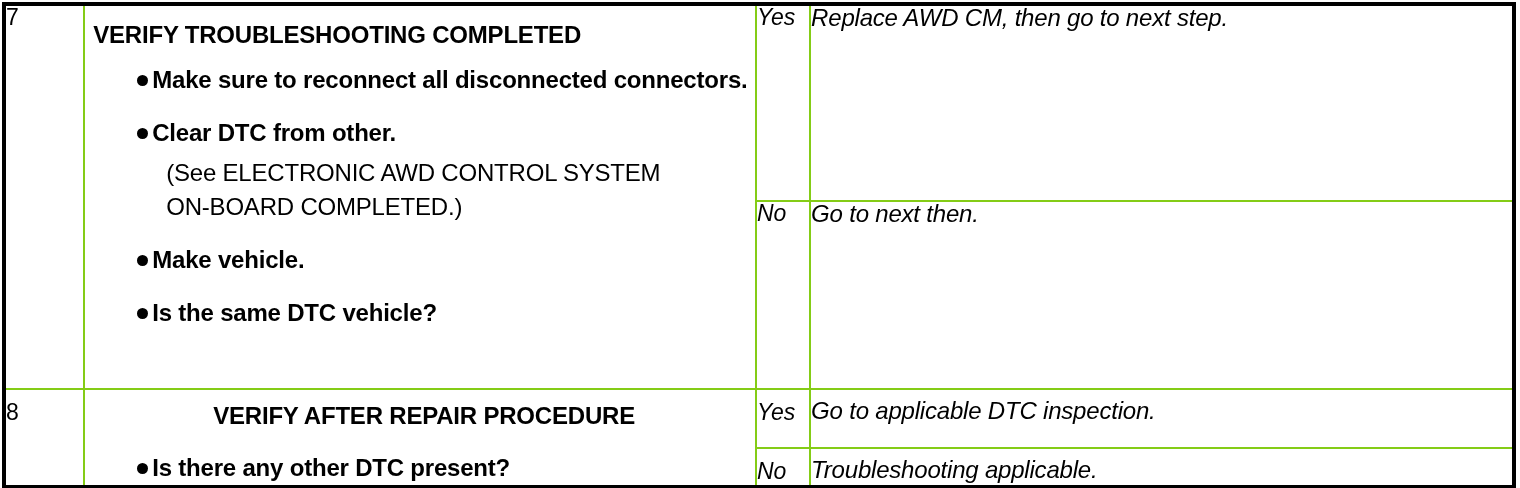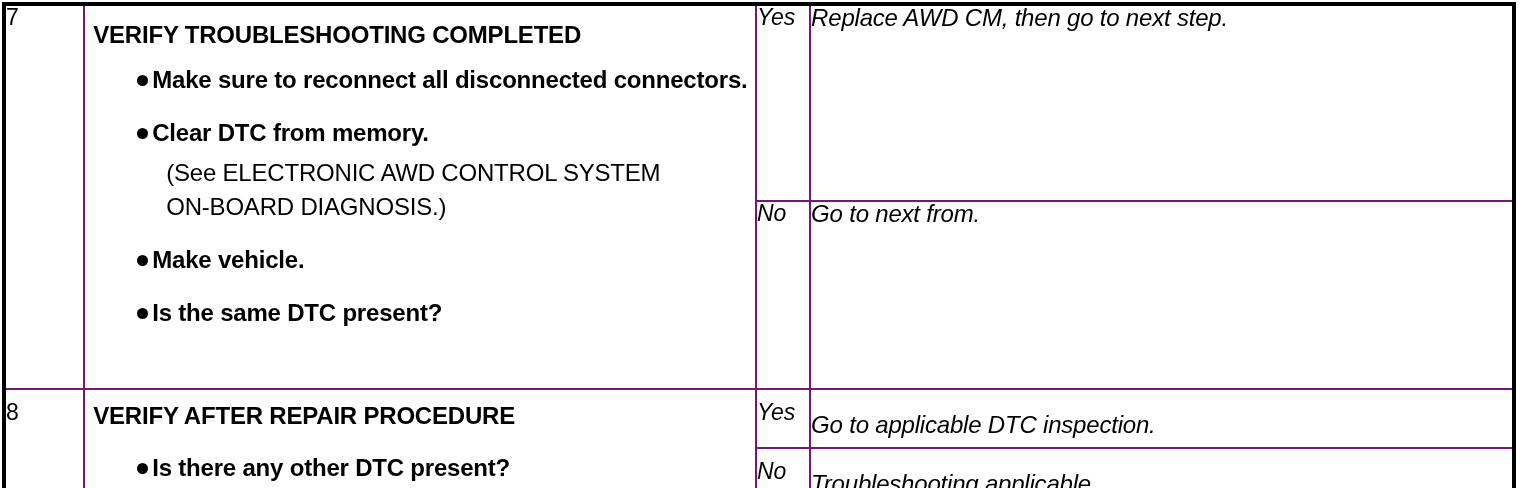--- a/index.html
+++ b/index.html
@@ -27,21 +27,21 @@
     left: 2px;
     top: 2px;
     width: 1514px;   
     height: 484px;
     border-collapse: collapse;
     table-layout: fixed;
     border: 4px solid #000;
     box-sizing: border-box;
   }
   .dtc-table td {
-    border: 2px solid #701a75;
+    border: 2px solid #84cc16;
     padding: 0;
     vertical-align: top;
     background: #fff;
   }
   
   .dtc-table tr > td:first-child { border-left: none; }
   .dtc-table tr > td:last-child  { border-right: none; font-style: italic; }
   .dtc-table tr:first-child > td { border-top: none; }
   .dtc-table tr:last-child  > td { border-bottom: none; }
 
@@ -120,24 +120,24 @@
   .act-cell {
     font-size: 24px;
     line-height: 1;
     padding: 11px 0 0 9px;
     letter-spacing: -0.2px;
     white-space: nowrap;
   }
 
   
   .row8 .step-num { padding-top: 11px; }
-  .row8 .insp-title { padding-top: 14px; }
+  .row8 .insp-title { padding-top: 14px; text-align: center; }
   .row8 .insp-item { margin-top: 23px; }
   .row8 .jdg-cell { padding-top: 11px; }
-  .row8 .act-cell { padding-top: 23px; }
+  .row8 .act-cell { padding-top: 9px; }
 </style>
 </head>
 <body>
 
 <div class="sheet">
 
   <table class="dtc-table">
     <colgroup>
       <col class="c-step">
       <col class="c-insp">
@@ -152,48 +152,48 @@
         <td class="insp-cell" rowspan="2">
           <div class="insp-title">VERIFY TROUBLESHOOTING COMPLETED</div>
 
           <ul class="insp-list">
             <li class="insp-item first">
               <span class="bullet"></span>
               <span>Make sure to reconnect all disconnected connectors.</span>
             </li>
             <li class="insp-item">
               <span class="bullet"></span>
-              <span>Clear DTC from memory.</span>
+              <span>Clear DTC from other.</span>
             </li>
           </ul>
 
           <div class="insp-note">
             <span class="nl">(See ELECTRONIC AWD CONTROL SYSTEM</span>
-            <span class="nl">ON-BOARD DIAGNOSIS.)</span>
+            <span class="nl">ON-BOARD COMPLETED.)</span>
           </div>
 
           <ul class="insp-list">
             <li class="insp-item">
               <span class="bullet"></span>
               <span>Make vehicle.</span>
             </li>
             <li class="insp-item">
               <span class="bullet"></span>
-              <span>Is the same DTC present?</span>
+              <span>Is the same DTC vehicle?</span>
             </li>
           </ul>
         </td>
 
         <td class="jdg-cell" style="height:194px;">Yes</td>
         <td class="act-cell">Replace AWD CM, then go to next step.</td>
       </tr>
 
       <tr class="row7">
         <td class="jdg-cell" style="height:186px;">No</td>
-        <td class="act-cell">Go to next from.</td>
+        <td class="act-cell">Go to next then.</td>
       </tr>
 
       <tr class="row8">
         <td class="step-num" rowspan="2">8</td>
 
         <td class="insp-cell" rowspan="2">
           <div class="insp-title">VERIFY AFTER REPAIR PROCEDURE</div>
           <ul class="insp-list">
             <li class="insp-item">
               <span class="bullet"></span>

